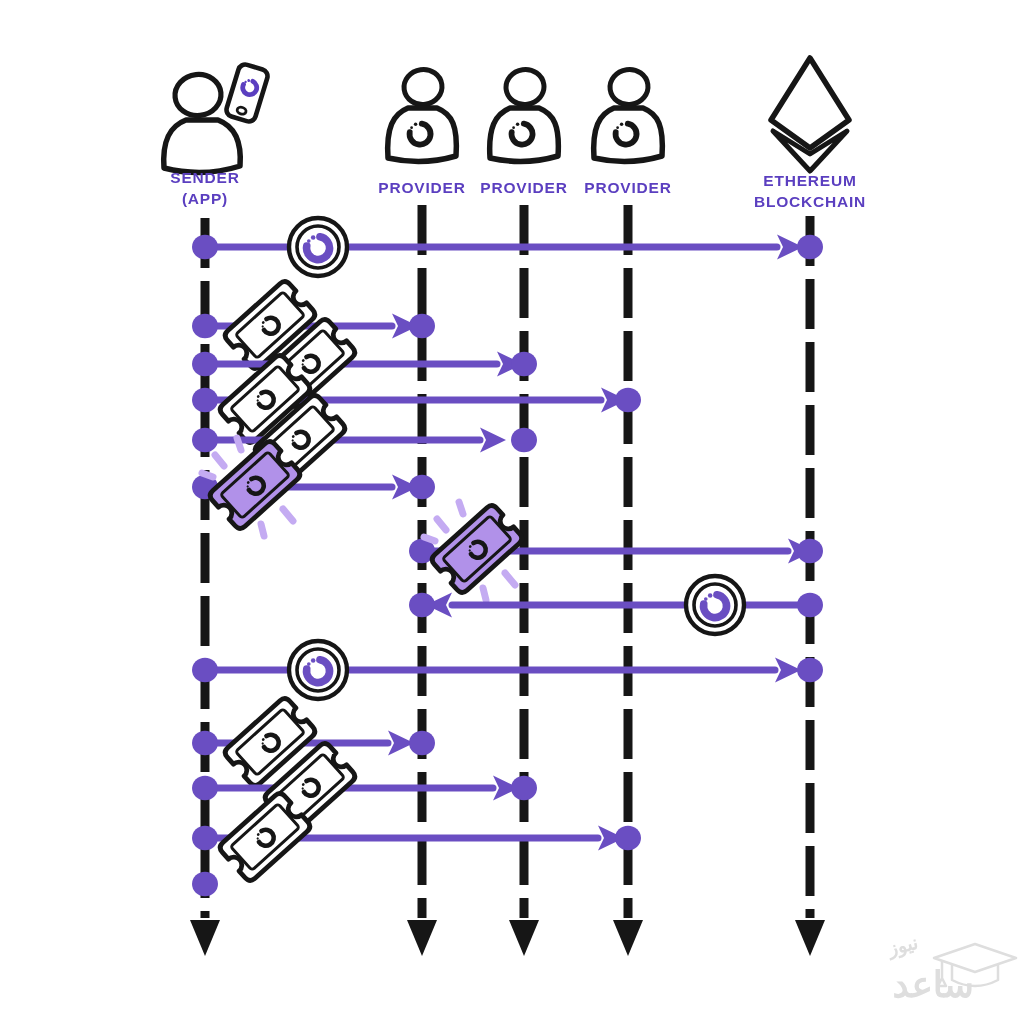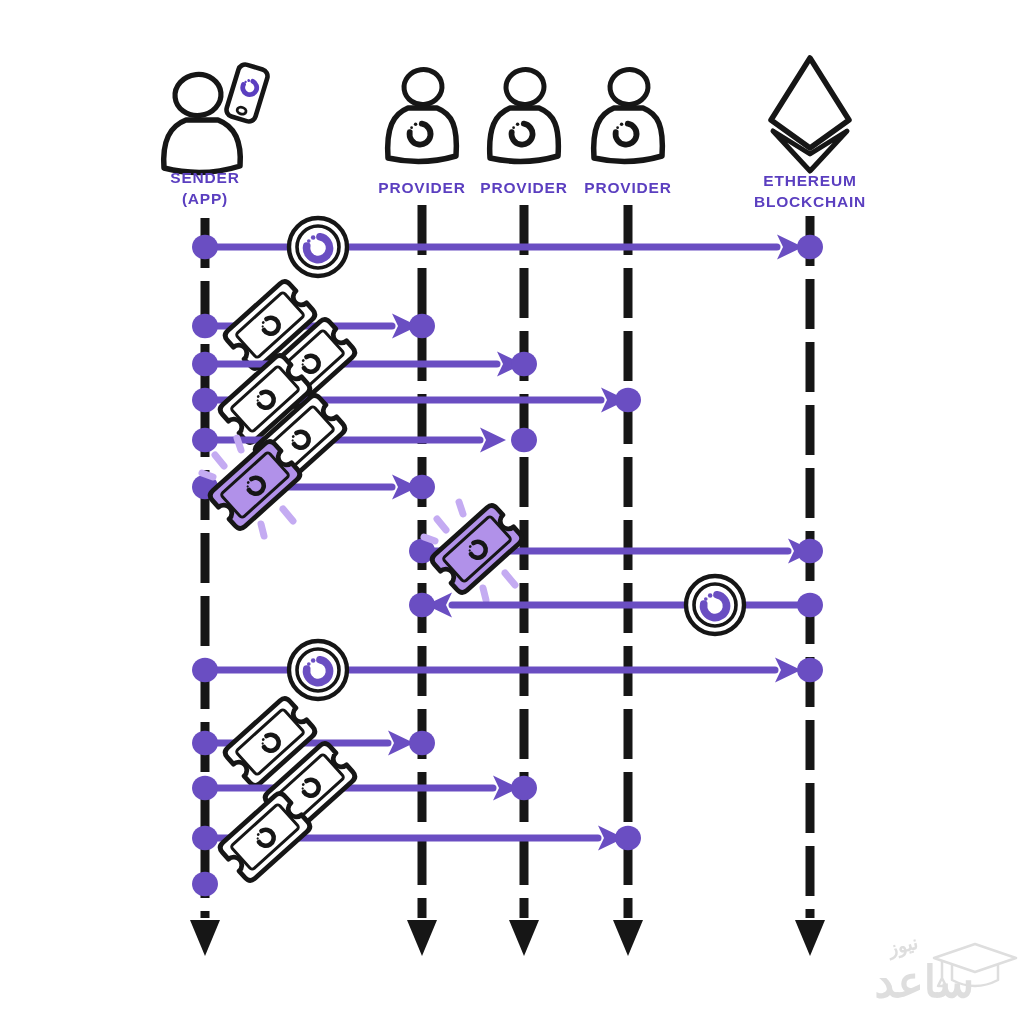--- a/index.html
+++ b/index.html
@@ -16,21 +16,21 @@
   .actor-label div:empty{display:none;}
   .watermark{
     position:absolute;right:6px;bottom:4px;width:180px;height:100px;
     color:#dedede;pointer-events:none;
   }
   .wm-news{
     position:absolute;right:100px;top:14px;font-size:19px;font-weight:700;
     transform:rotate(-14deg);
   }
   .wm-saed{
-    position:absolute;right:44px;top:36px;font-size:44px;font-weight:700;letter-spacing:2px;
+    position:absolute;right:44px;top:44px;font-size:36px;font-weight:700;letter-spacing:2px;
   }
   .wm-cap{position:absolute;right:0;top:22px;}
 </style>
 </head>
 <body>
 
 <div class="stage">
   <svg id="diagram-svg" width="1024" height="1024" viewBox="0 0 1024 1024">
       <g>
         <line x1="205" y1="218" x2="205" y2="918" stroke="#161616" stroke-width="9" stroke-dasharray="50 13"></line>

